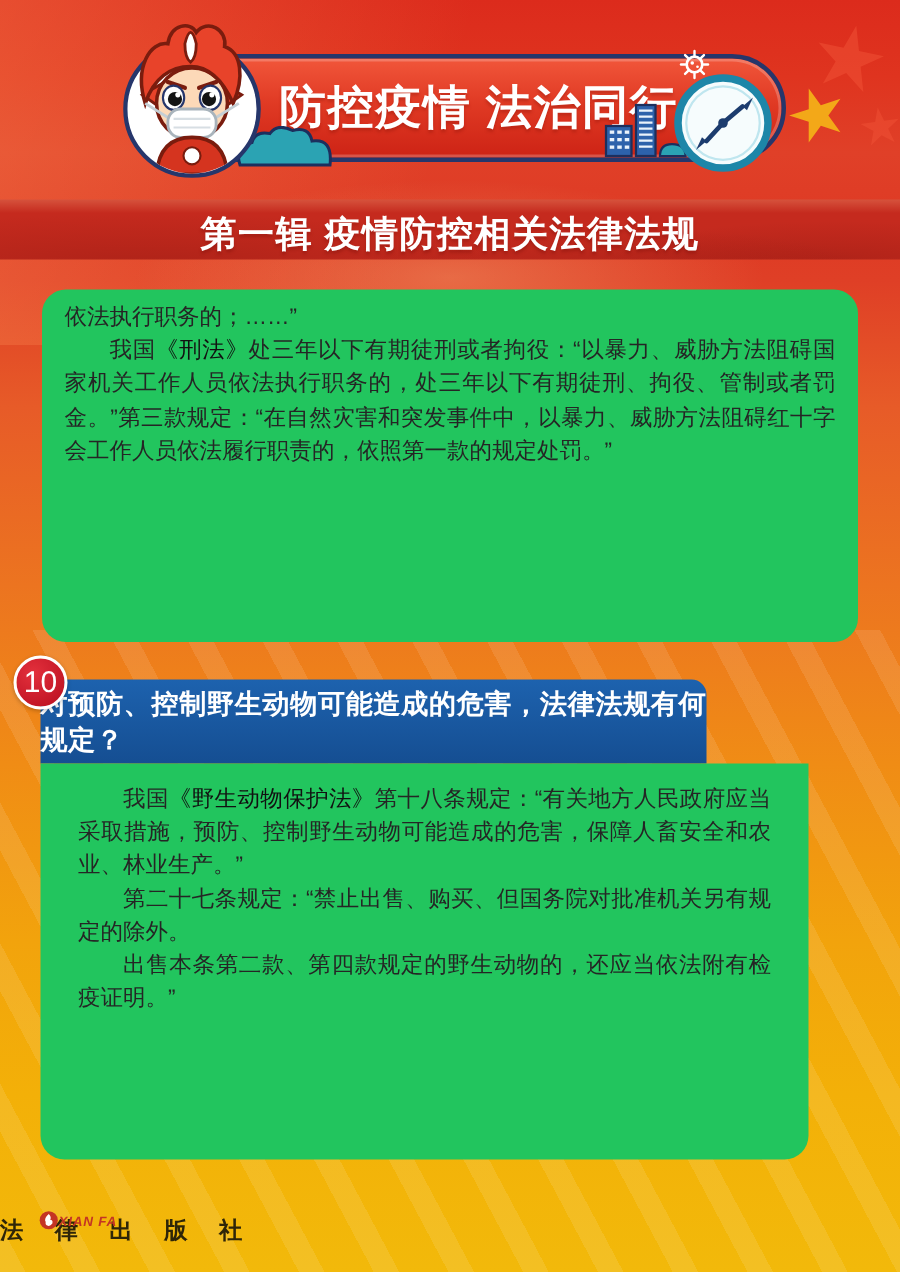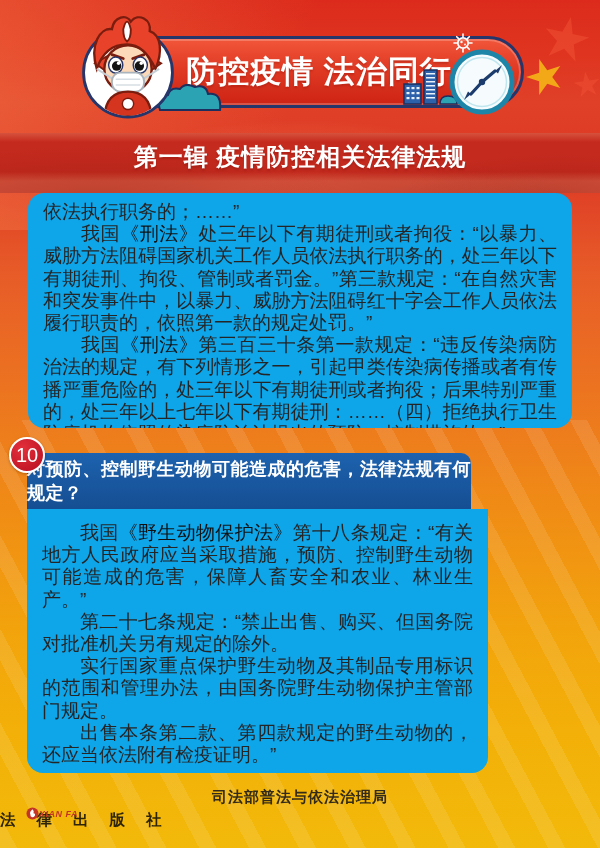--- a/index.html
+++ b/index.html
@@ -22,33 +22,33 @@
   .pill-title{position:absolute;left:78px;right:62px;top:50%;transform:translateY(-50%);
     color:#fff;font-size:31px;font-weight:900;letter-spacing:1px;text-align:center;
     white-space:nowrap;text-shadow:0 2px 2px rgba(140,20,10,.35);}
   .mascot{position:absolute;left:76px;top:10px;width:104px;height:114px;z-index:5;}
   .cloud{position:absolute;left:156px;top:84px;width:74px;height:28px;z-index:4;}
   .virus{position:absolute;left:451px;top:31px;width:24px;height:24px;z-index:4;}
   .clock{position:absolute;left:448px;top:48px;width:68px;height:68px;z-index:4;}
   .buildings{position:absolute;left:400px;top:68px;width:58px;height:38px;z-index:3;}
   .star{position:absolute;z-index:1;}
   
-  .band{position:absolute;left:0;right:0;top:133px;height:60px;z-index:1;
+  .band{position:absolute;left:0;right:0;top:133px;height:40px;z-index:1;
     background:linear-gradient(180deg,#d6523c 0,#c52a1e 9px,#c42a1e 39px,#d6523c 48px);}
   .band::after{content:"";position:absolute;inset:0;
     background:radial-gradient(60% 130% at 16% 112%,rgba(110,12,6,.25),transparent 70%),
       radial-gradient(45% 110% at 68% 118%,rgba(110,12,6,.20),transparent 65%),
       radial-gradient(38% 100% at 93% 105%,rgba(110,12,6,.24),transparent 70%);}
   .band-title{position:relative;z-index:2;line-height:48px;text-align:center;color:#fff;
     font-size:24px;font-weight:900;letter-spacing:1px;text-shadow:0 2px 2px rgba(120,15,8,.35);}
   
-  .content-box{position:absolute;background:#0ea5e9;color:#252525;font-size:19px;
+  .content-box{position:absolute;background:#22c55e;color:#252525;font-size:15px;
     line-height:22.2px;text-align:justify;box-sizing:border-box;z-index:2;overflow:hidden;}
   .box1{left:28px;top:193px;width:544px;height:235px;border-radius:16px;padding:8px 15px;}
-  .box2{left:27px;top:509px;width:461px;height:264px;border-radius:0 0 16px 16px;padding:13px 15px;}
+  .box2{left:27px;top:509px;width:512px;height:264px;border-radius:0 0 16px 16px;padding:13px 25px;}
   .content-box p{margin:0;text-indent:2em;}
   .content-box p.no-indent{text-indent:0;}
   .content-box b{font-weight:400;color:#111;}
   
   .q-banner{position:absolute;left:27px;top:453px;width:444px;height:56px;
     border-radius:10px 10px 0 0;background:linear-gradient(180deg,#1d62ae 0%,#154e92 100%);
     display:flex;align-items:center;justify-content:center;color:#fff;font-size:18px;
     font-weight:700;letter-spacing:.5px;z-index:2;}
   .badge{position:absolute;left:9px;top:437px;width:36px;height:36px;border-radius:50%;
     background:radial-gradient(circle at 35% 30%,#e3303c,#c21626 75%);
@@ -174,37 +174,34 @@
     </g>
   </svg>
 
   <div class="band">
     <div class="band-title">第一辑  疫情防控相关法律法规</div>
   </div>
 
   <div class="content-box box1">
       <p class="no-indent"><span>依法执行职务的；……”</span></p>
       <p><span>我国</span><b>《刑法》</b><span>处三年以下有期徒刑或者拘役：“以暴力、威胁方法阻碍国家机关工作人员依法执行职务的，处三年以下有期徒刑、拘役、管制或者罚金。”第三款规定：“在自然灾害和突发事件中，以暴力、威胁方法阻碍红十字会工作人员依法履行职责的，依照第一款的规定处罚。”</span></p>
-      <p><span>我国</span><b>《刑法》</b><span>第三百三十条第一款规定：“违反传染病防治法的规定，有下列情形之一，引起甲类传染病传播或者有传播严重危险的，处三年以下有期徒刑或者拘役；后果特别严重的，处三年以上七年以下有期徒刑：……（四）拒绝执行卫生防疫机构依照传染病防治法提出的预防、控制措施的。”</span></p>
     </div>
 
   <div class="badge">10</div>
 
   <div class="q-banner">
     <span>对预防、控制野生动物可能造成的危害，法律法规有何规定？</span>
   </div>
 
   <div class="content-box box2">
       <p><span>我国</span><b>《野生动物保护法》</b><span>第十八条规定：“有关地方人民政府应当采取措施，预防、控制野生动物可能造成的危害，保障人畜安全和农业、林业生产。”</span></p>
       <p><span>第二十七条规定：“禁止出售、购买、但国务院对批准机关另有规定的除外。</span></p>
-      <p><span>实行国家重点保护野生动物及其制品专用标识的范围和管理办法，由国务院野生动物保护主管部门规定。</span></p>
       <p><span>出售本条第二款、第四款规定的野生动物的，还应当依法附有检疫证明。”</span></p>
     </div>
 
-  <div class="footer-org">司法部普法与依法治理局</div>
   <div class="footer-pub">
     <span>法律出版社</span>
   </div>
   <div class="xf-logo">
     <svg width="13" height="13" viewBox="0 0 14 14">
       <circle cx="7" cy="7" r="6.5" fill="#c43524"></circle>
       <path d="M7,2.5 q2.2,2.2 1,4.2 q2.2,0 1.6,2.6 q-1.6,2.2 -3.2,1.7 q-2.1,-0.6 -1.6,-2.7 q-1.6,-2.6 2.2,-5.8 z" fill="#fff"></path>
     </svg>
     <span>XIAN FA</span>
   </div>

